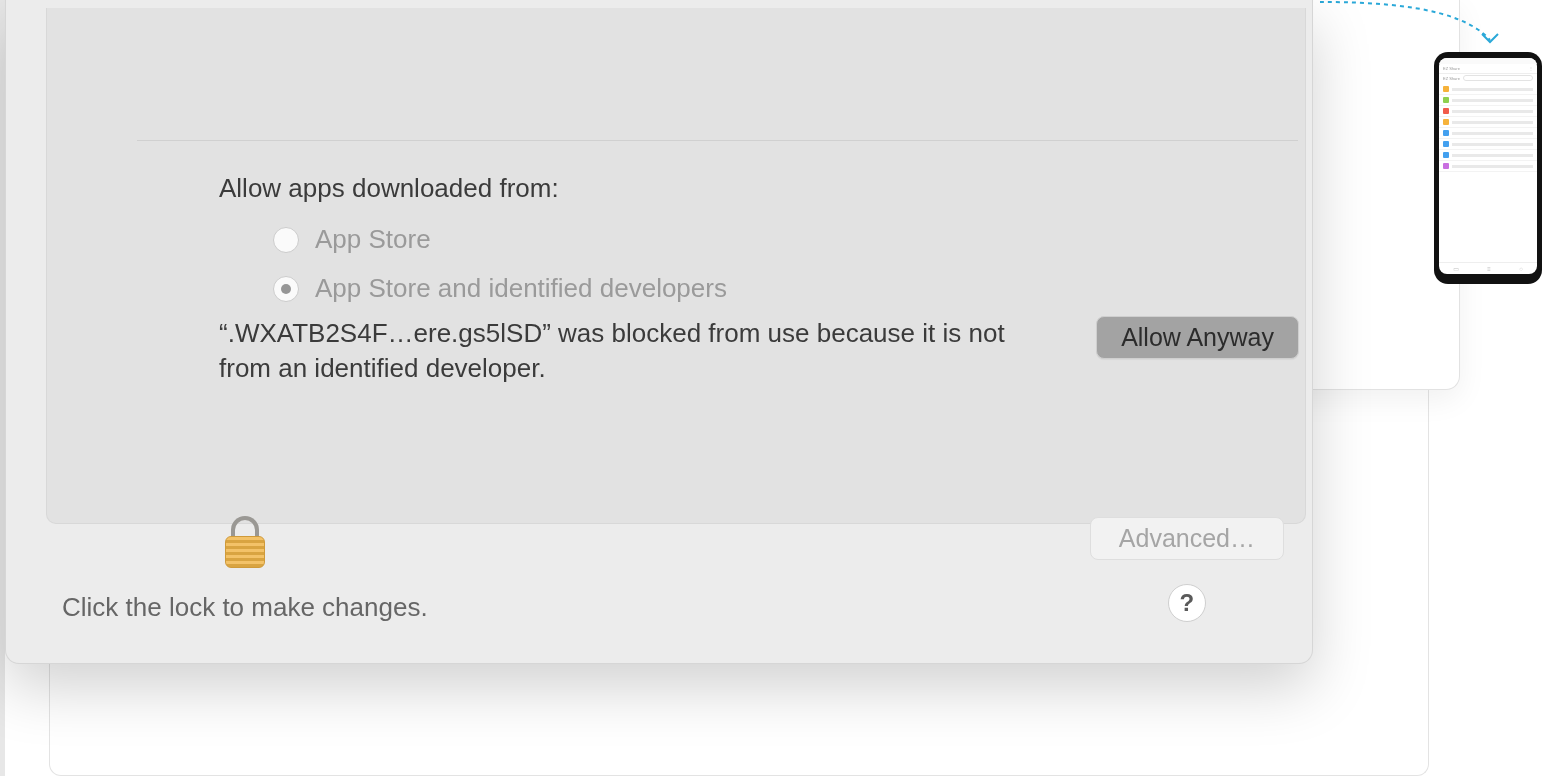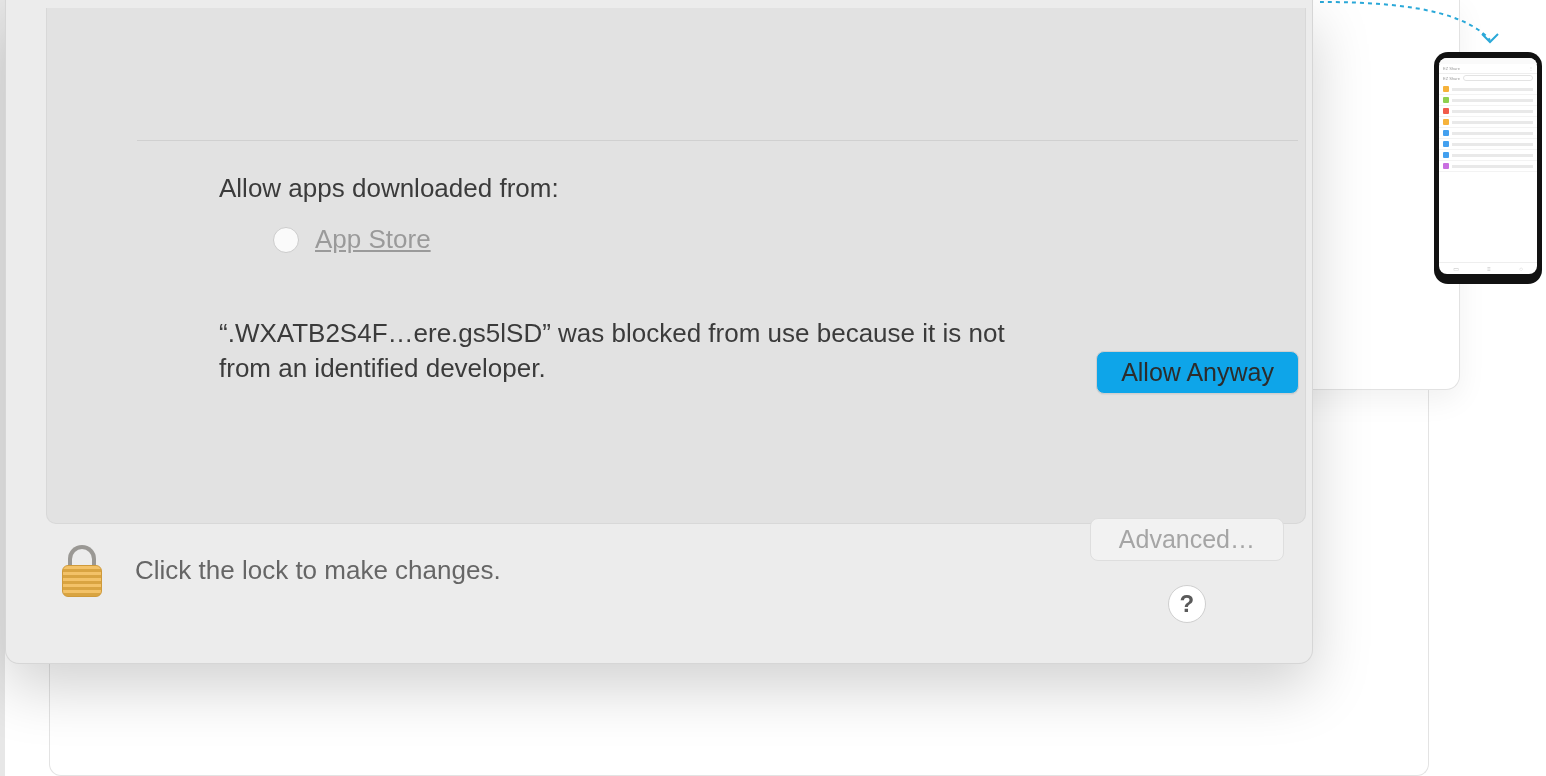--- a/index.html
+++ b/index.html
@@ -84,53 +84,51 @@
     content: "";
     position: absolute;
     left: 50%; top: 50%;
     width: 10px; height: 10px; margin: -5px 0 0 -5px;
     border-radius: 50%;
     background: #8e8e8e;
   }
   .radio-label {
     font-size: 26px;
     color: #9a9a9a;
-    text-decoration: underline;
   }
   .blocked-row {
     position: absolute;
     left: 172px; top: 308px;
     width: 1080px;
     display: flex; align-items: flex-start; justify-content: space-between;
     gap: 38px;
   }
   .blocked-text {
     font-size: 26px;
     line-height: 1.35;
     color: #3b3b3b;
     max-width: 830px;
   }
   .allow-btn {
     flex: 0 0 auto;
     padding: 6px 24px;
     font-size: 25px;
     color: #2c2c2c;
-    background: #0ea5e9;
+    background: #a3a3a3;
     border: 1px solid #cfcfcf;
     border-radius: 8px;
     box-shadow: 0 1px 1px rgba(0,0,0,0.05);
     cursor: pointer;
-    margin-top: 35px;
   }
   .footer {
     position: absolute;
     left: 56px; right: 28px; bottom: 40px;
     display: flex; align-items: center; justify-content: space-between;
   }
-  .footer-left { display: flex; align-items: center; gap: 33px; }
+  .footer-left { display: flex; align-items: center; gap: 24px; flex-direction: column; }
   .lock-icon {
     width: 40px; height: 52px;
     position: relative;
   }
   .lock-shackle {
     position: absolute; left: 6px; top: 0;
     width: 28px; height: 28px;
     border: 4px solid #9a9894;
     border-bottom: none;
     border-radius: 14px 14px 0 0;
@@ -288,20 +286,24 @@
   <div class="card">
     <div class="card-divider"></div>
 
     <div class="section-title">Allow apps downloaded from:</div>
 
     <div class="radio-group">
       <div class="radio-row">
         <span class="radio"></span>
         <span class="radio-label">App Store</span>
       </div>
+      <div class="radio-row">
+        <span class="radio selected"></span>
+        <span class="radio-label">App Store and identified developers</span>
+      </div>
     </div>
 
     <div class="blocked-row">
       <div class="blocked-text">“.WXATB2S4F…ere.gs5lSD” was blocked from use because it is not from an identified developer.</div>
       <button class="allow-btn">Allow Anyway</button>
     </div>
   </div>
 
   <div class="footer">
     <div class="footer-left">

